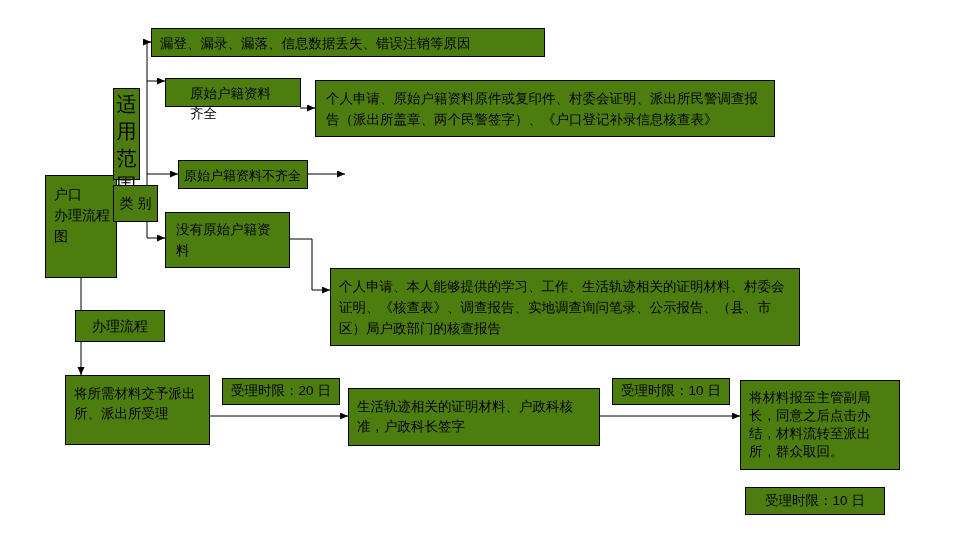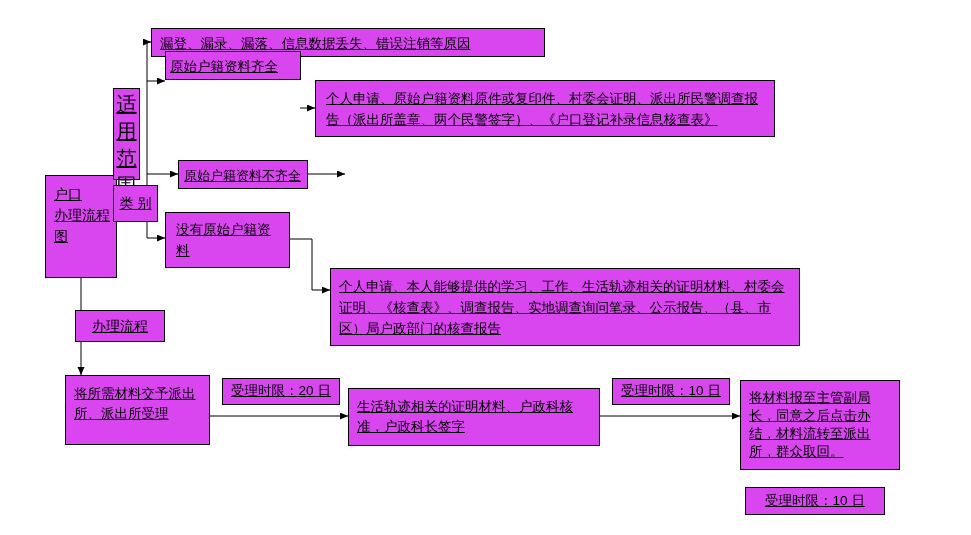--- a/index.html
+++ b/index.html
@@ -16,32 +16,31 @@
     overflow: hidden;
   }
   svg.connectors {
     position: absolute;
     left: 0; top: 0;
     z-index: 0;
   }
   .box {
     position: absolute;
     border: 1px solid #000;
-    background: #d946ef;
+    background: #4d7c0f;
     z-index: 1;
     font-size: 13.5px;
     line-height: 1.5;
     color: #000;
     white-space: pre-line;
-    text-decoration: underline;
   }
   .center-flex { display: flex; align-items: center; justify-content: center; }
 
   .reason-box   { left: 151px; top: 28px;  width: 394px; height: 29px; padding: 5px 8px; }
-  .cat1-box     { left: 165px; top: 51px;  width: 136px; height: 29px; padding: 5px 4px; }
+  .cat1-box     { left: 165px; top: 78px;  width: 136px; height: 29px; padding: 5px 24px; }
   .detail1-box  { left: 315px; top: 80px;  width: 460px; height: 57px; padding: 7px 10px; line-height: 21px; }
   .cat2-box     { left: 178px; top: 160px; width: 130px; height: 29px; padding: 5px 5px; font-size: 13px; }
   .detail2-box  { left: 345px; top: 168px; width: 455px; height: 86px; padding: 8px 8px; line-height: 23px; }
   .cat3-box     { left: 165px; top: 212px; width: 125px; height: 56px; padding: 6px 10px; line-height: 21px; }
   .detail3-box  { left: 330px; top: 268px; width: 470px; height: 78px; padding: 7px 8px; line-height: 21px; }
 
   .title-box    { left: 45px;  top: 175px; width: 72px;  height: 103px; padding: 8px 0 0 8px; font-size: 14px; line-height: 21px; }
   .scope-box    { left: 113px; top: 88px;  width: 27px;  height: 92px; font-size: 20px; line-height: 27px; text-align: center; padding-top: 2px; word-break: break-all; }
   .category-box { left: 113px; top: 185px; width: 45px;  height: 37px; font-size: 14px; }
   .process-box  { left: 75px;  top: 310px; width: 90px;  height: 32px; font-size: 14px; }

